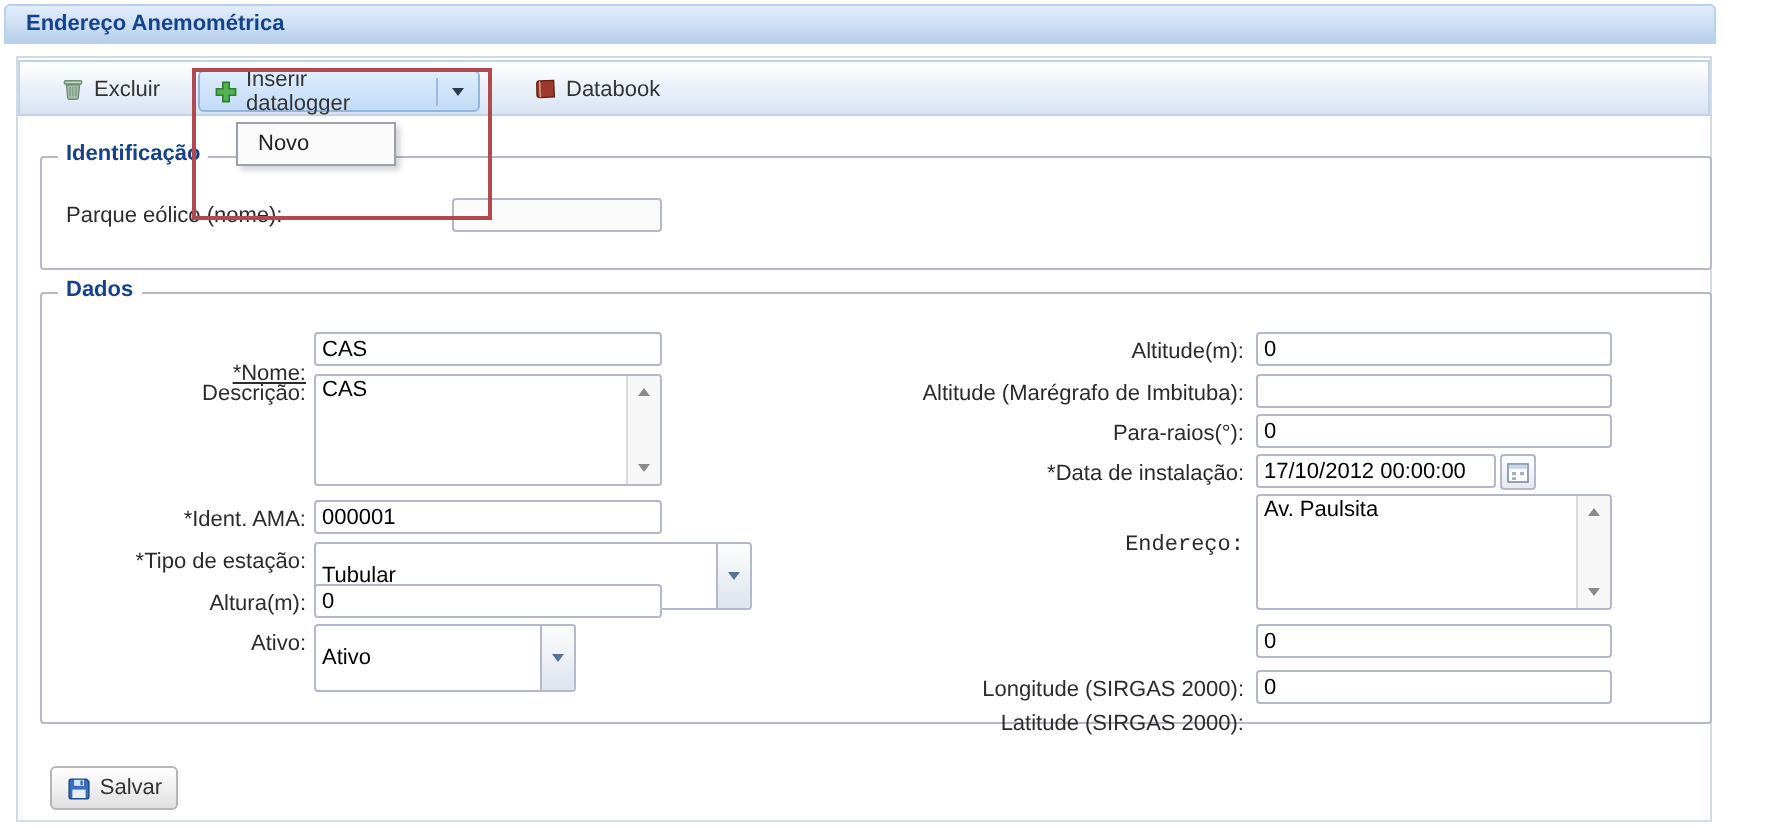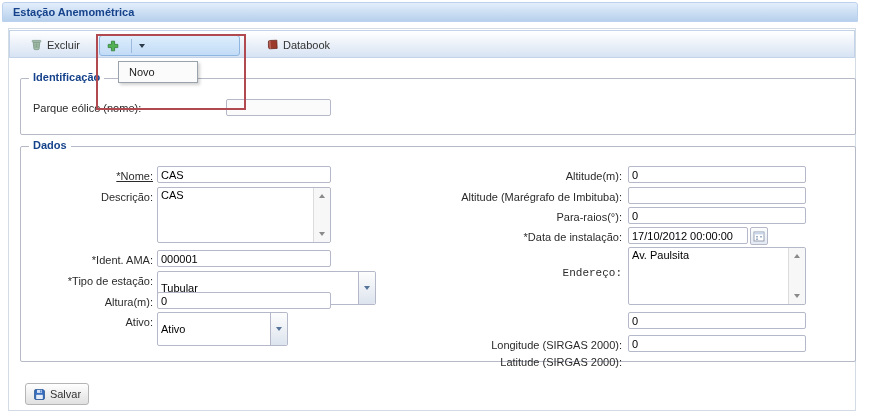--- a/index.html
+++ b/index.html
@@ -68,21 +68,21 @@
            background:linear-gradient(#ffffff,#e0e0e0);border:1px solid #b5b5b5;border-radius:3px;text-align:right;}
 </style>
 </head>
 <body>
 
 <div class="stage">
 
   <div class="panel-body"></div>
 
   <div class="titlebar">
-    <span>Estação Anemométrica</span>
+    <span>Endereço Anemométrica</span>
   </div>
 
   <div class="toolbar"></div>
 
   <div class="tbtn" style="left:22px;top:34px;">
     <span style="display:flex;">
       <svg width="13" height="13" viewBox="0 0 13 13">
         <rect x="2.2" y="2.4" width="8.6" height="1.6" rx="0.5" fill="#c2d4c4" stroke="#6d8d77" stroke-width="0.7"></rect>
         <path d="M3.2 4.4h6.6l-.7 6.4c-.05.5-.4.8-.9.8H4.8c-.5 0-.85-.3-.9-.8z" fill="#a7bfaa" stroke="#6d8d77" stroke-width="0.7"></path>
         <path d="M5 5.4v4.6M6.5 5.4v4.6M8 5.4v4.6" stroke="#7d9c86" stroke-width="0.7"></path>
@@ -90,20 +90,21 @@
     </span>
     <span>Excluir</span>
   </div>
 
   <div class="tbtn highlight" style="left:99px;top:35px;width:141px;">
     <span style="display:flex;">
       <svg width="12" height="12" viewBox="0 0 12 12">
         <path d="M4.4 1.2h3.2v3.2h3.2v3.2H7.6v3.2H4.4V7.6H1.2V4.4h3.2z" fill="#52b152" stroke="#2e7d32" stroke-width="0.8"></path>
       </svg>
     </span>
+    <span>Inserir datalogger</span>
     <span class="split-arrow">
       <i class="tri-dn-sm"></i>
     </span>
   </div>
 
   <div class="tbtn" style="left:258px;top:34px;">
     <span style="display:flex;">
       <svg width="13" height="12" viewBox="0 0 13 12">
         <path d="M2.4 3 Q2.2 1.6 3.6 1.5 L10.8 1.2 L11.2 9.4 L4 9.8 Q2.7 9.9 2.5 8.6 Z" fill="#9c3a2c" stroke="#611f15" stroke-width="0.7"></path>
         <path d="M3.8 1.6 L4.2 9.7" stroke="#d9958a" stroke-width="0.8"></path>
@@ -115,21 +116,21 @@
   <div class="fieldset" style="left:20px;top:78px;width:834px;height:55px;">
     <span class="flegend">Identificação</span>
   </div>
   <label class="flabel" style="left:33px;top:101px;width:190px;text-align:left;">Parque eólico (nome):</label>
   <input class="fi" style="left: 226px; top: 99px; width: 105px; background: rgb(251, 251, 251);" value="">
 
   <div class="fieldset" style="left:20px;top:146px;width:834px;height:214px;">
     <span class="flegend">Dados</span>
   </div>
 
-  <label class="flabel" style="left:28px;top:169px;width:125px;text-decoration:underline;">*Nome:</label>
+  <label class="flabel" style="left:28px;top:180px;width:125px;text-decoration:underline;">*Nome:</label>
   <input class="fi" style="left: 157px; top: 166px; width: 174px;" value="CAS">
 
   <label class="flabel" style="left:28px;top:190px;width:125px;">Descrição:</label>
   <div class="tawrap" style="left:157px;top:187px;width:174px;height:56px;">
     <textarea style="">CAS</textarea>
     <div class="vscroll">
       <div class="sbtn up">
           <i class="tri-up-s"></i>
         </div>
       <div class="sbtn down">

